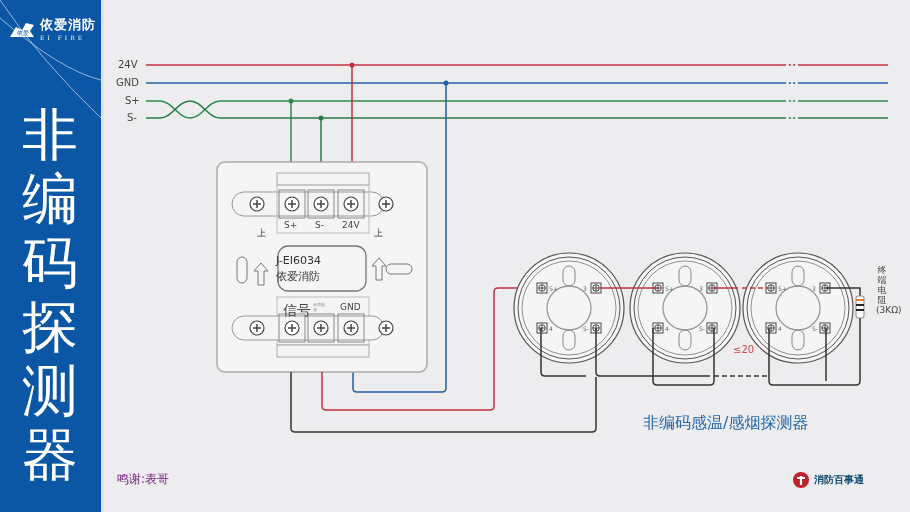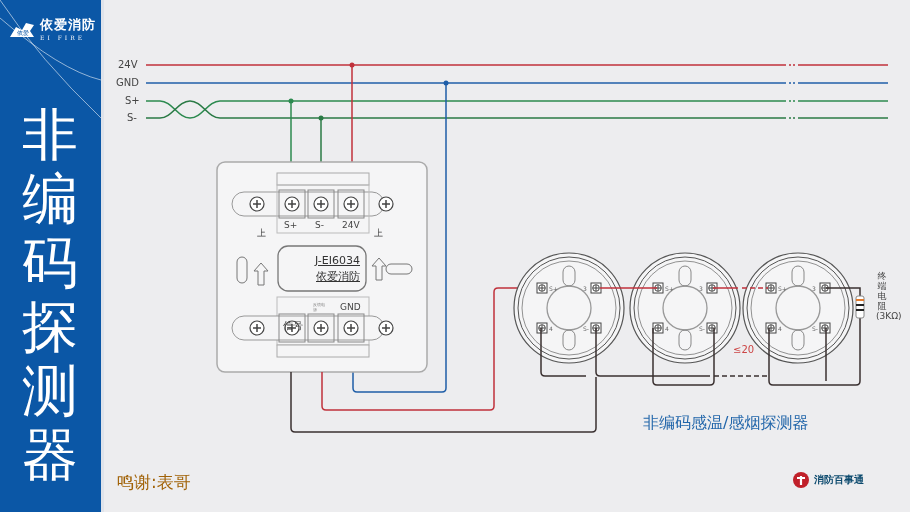--- a/index.html
+++ b/index.html
@@ -8,26 +8,26 @@
   .sidebar-edge{position:absolute;left:101px;top:0;width:3px;height:512px;background:#dfe3ea;}
   .brand{position:absolute;left:8px;top:18px;display:flex;align-items:center;gap:4px;color:#fff;}
   .brand-logo{width:28px;height:18px;}
   .brand-cn{font-size:13px;font-weight:bold;letter-spacing:1px;line-height:14px;}
   .brand-en{font-family:"DejaVu Serif",serif;font-size:6px;letter-spacing:3px;line-height:8px;margin-top:2px;}
   .vtitle{position:absolute;left:18px;top:103px;width:64px;color:#fff;font-size:56px;line-height:64px;text-align:center;}
   .vtitle span{display:block;}
   .deco{position:absolute;left:0;top:0;}
   svg.main{position:absolute;left:0;top:0;}
   .lbl{position:absolute;font-size:10px;color:#444;}
-  .credit{position:absolute;left:117px;top:471px;font-size:17px;color:#a16207;}
+  .credit{position:absolute;left:117px;top:471px;font-size:12px;color:#701a75;}
   .footer-brand{position:absolute;left:792px;top:471px;display:flex;align-items:center;gap:4px;font-size:10px;font-weight:bold;color:#0c4a6e;}
   .cap{position:absolute;left:643px;top:413px;font-size:16px;color:#2266aa;}
-  .model{position:absolute;left:276px;top:253px;width:84px;text-align:right;font-size:11px;color:#333;line-height:16px;text-decoration:underline;}
+  .model{position:absolute;left:276px;top:253px;width:84px;text-align:left;font-size:11px;color:#333;line-height:16px;}
   .dist{position:absolute;left:733px;top:344px;font-size:10px;color:#cc4444;}
-  .term{position:absolute;left:876px;top:271px;width:12px;font-size:9px;color:#444;line-height:10px;text-align:center;}
+  .term{position:absolute;left:876px;top:265px;width:12px;font-size:9px;color:#444;line-height:10px;text-align:center;}
 </style>
 </head>
 <body>
 
 <div class="sidebar">
   <svg class="deco" width="101" height="512">
     <path d="M0,18 Q60,70 101,80" stroke="#ffffff" stroke-opacity="0.7" fill="none" stroke-width="0.8"></path>
     <path d="M0,0 Q40,60 101,118" stroke="#ffffff" stroke-opacity="0.7" fill="none" stroke-width="0.8"></path>
   </svg>
   <div class="brand">
@@ -256,21 +256,21 @@
 <div class="lbl" style="left:315px;top:220px;font-size:9px;">S-</div>
 <div class="lbl" style="left:342px;top:220px;font-size:9px;">24V</div>
 <div class="lbl" style="left:257px;top:227px;font-size:9px;">上</div>
 <div class="lbl" style="left:374px;top:227px;font-size:9px;">上</div>
 
 <div class="model">
   <div>J-EI6034</div>
   <div>依爱消防</div>
 </div>
 
-<div class="lbl" style="left:283px;top:319px;font-size:10px;">信号</div>
+<div class="lbl" style="left:283px;top:302px;font-size:14px;">信号</div>
 <div class="lbl" style="left:313px;top:302px;font-size:4px;width:14px;line-height:5px;color:#888;">反馈电源</div>
 <div class="lbl" style="left:340px;top:302px;font-size:9px;">GND</div>
 
 <div class="dist">≤20</div>
 <div class="term">终端电阻(3KΩ)</div>
 <div class="cap">非编码感温/感烟探测器</div>
 
 <div class="credit">鸣谢:表哥</div>
 <div class="footer-brand">
   <svg width="18" height="18" viewBox="0 0 18 18">

